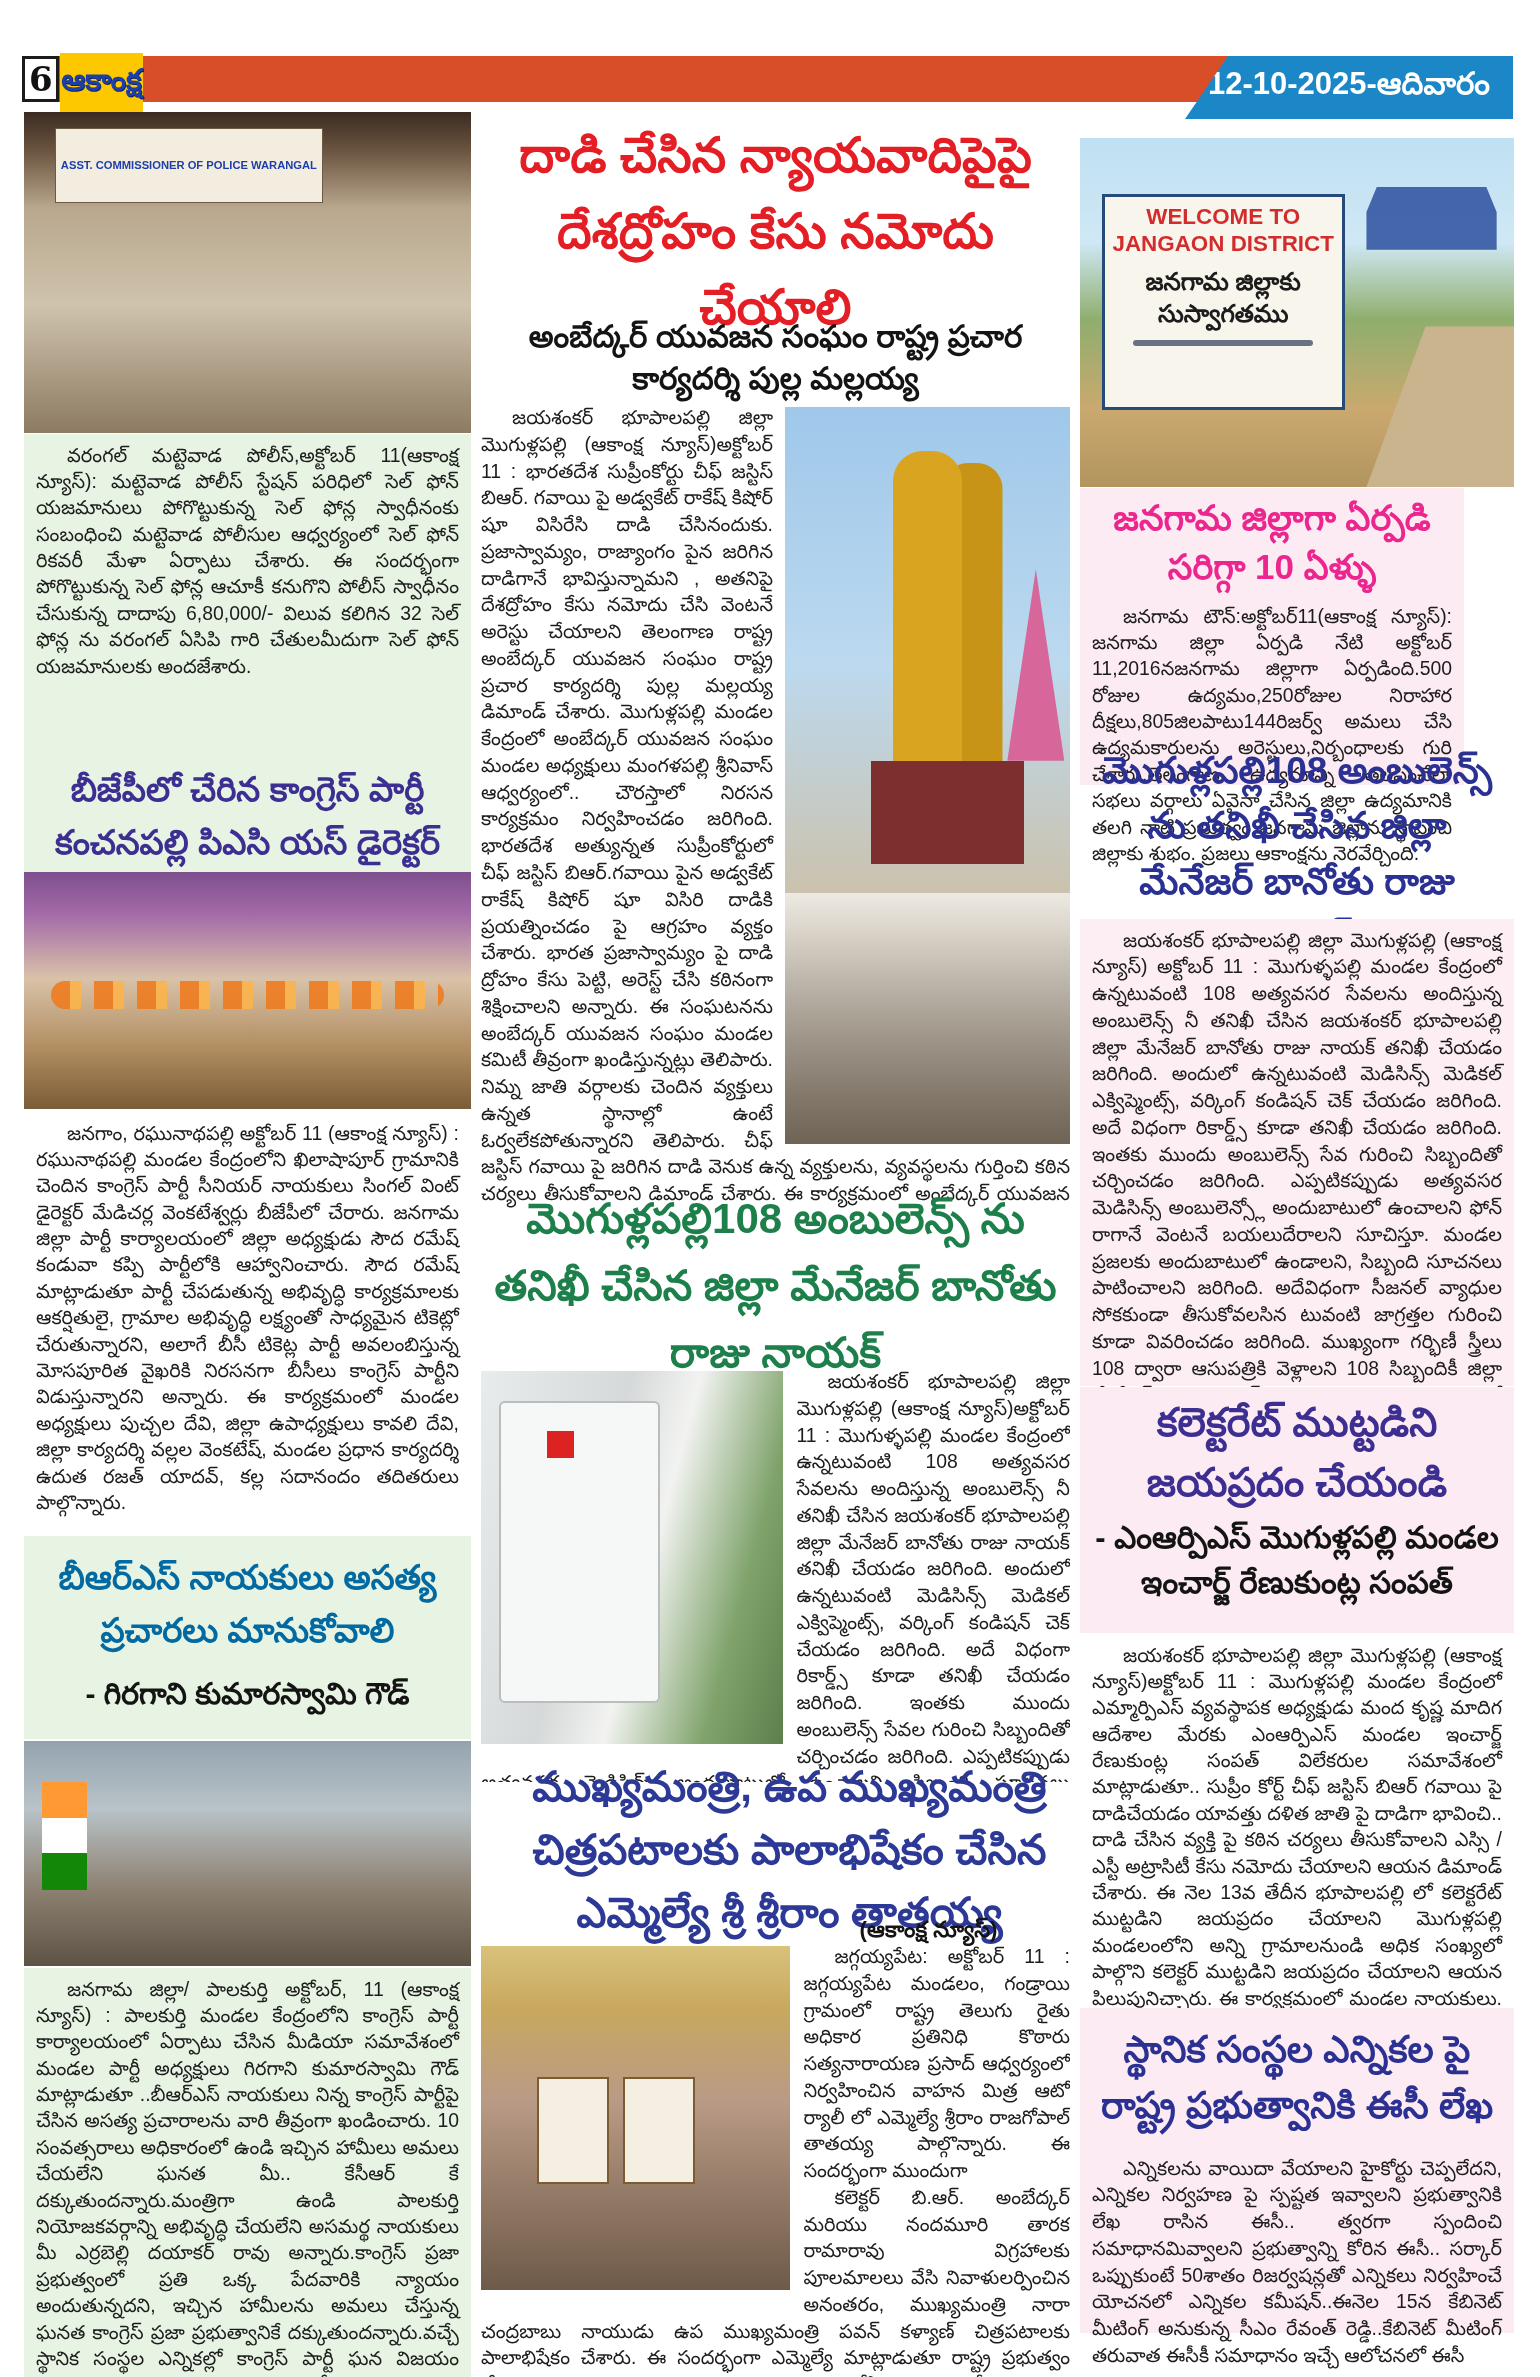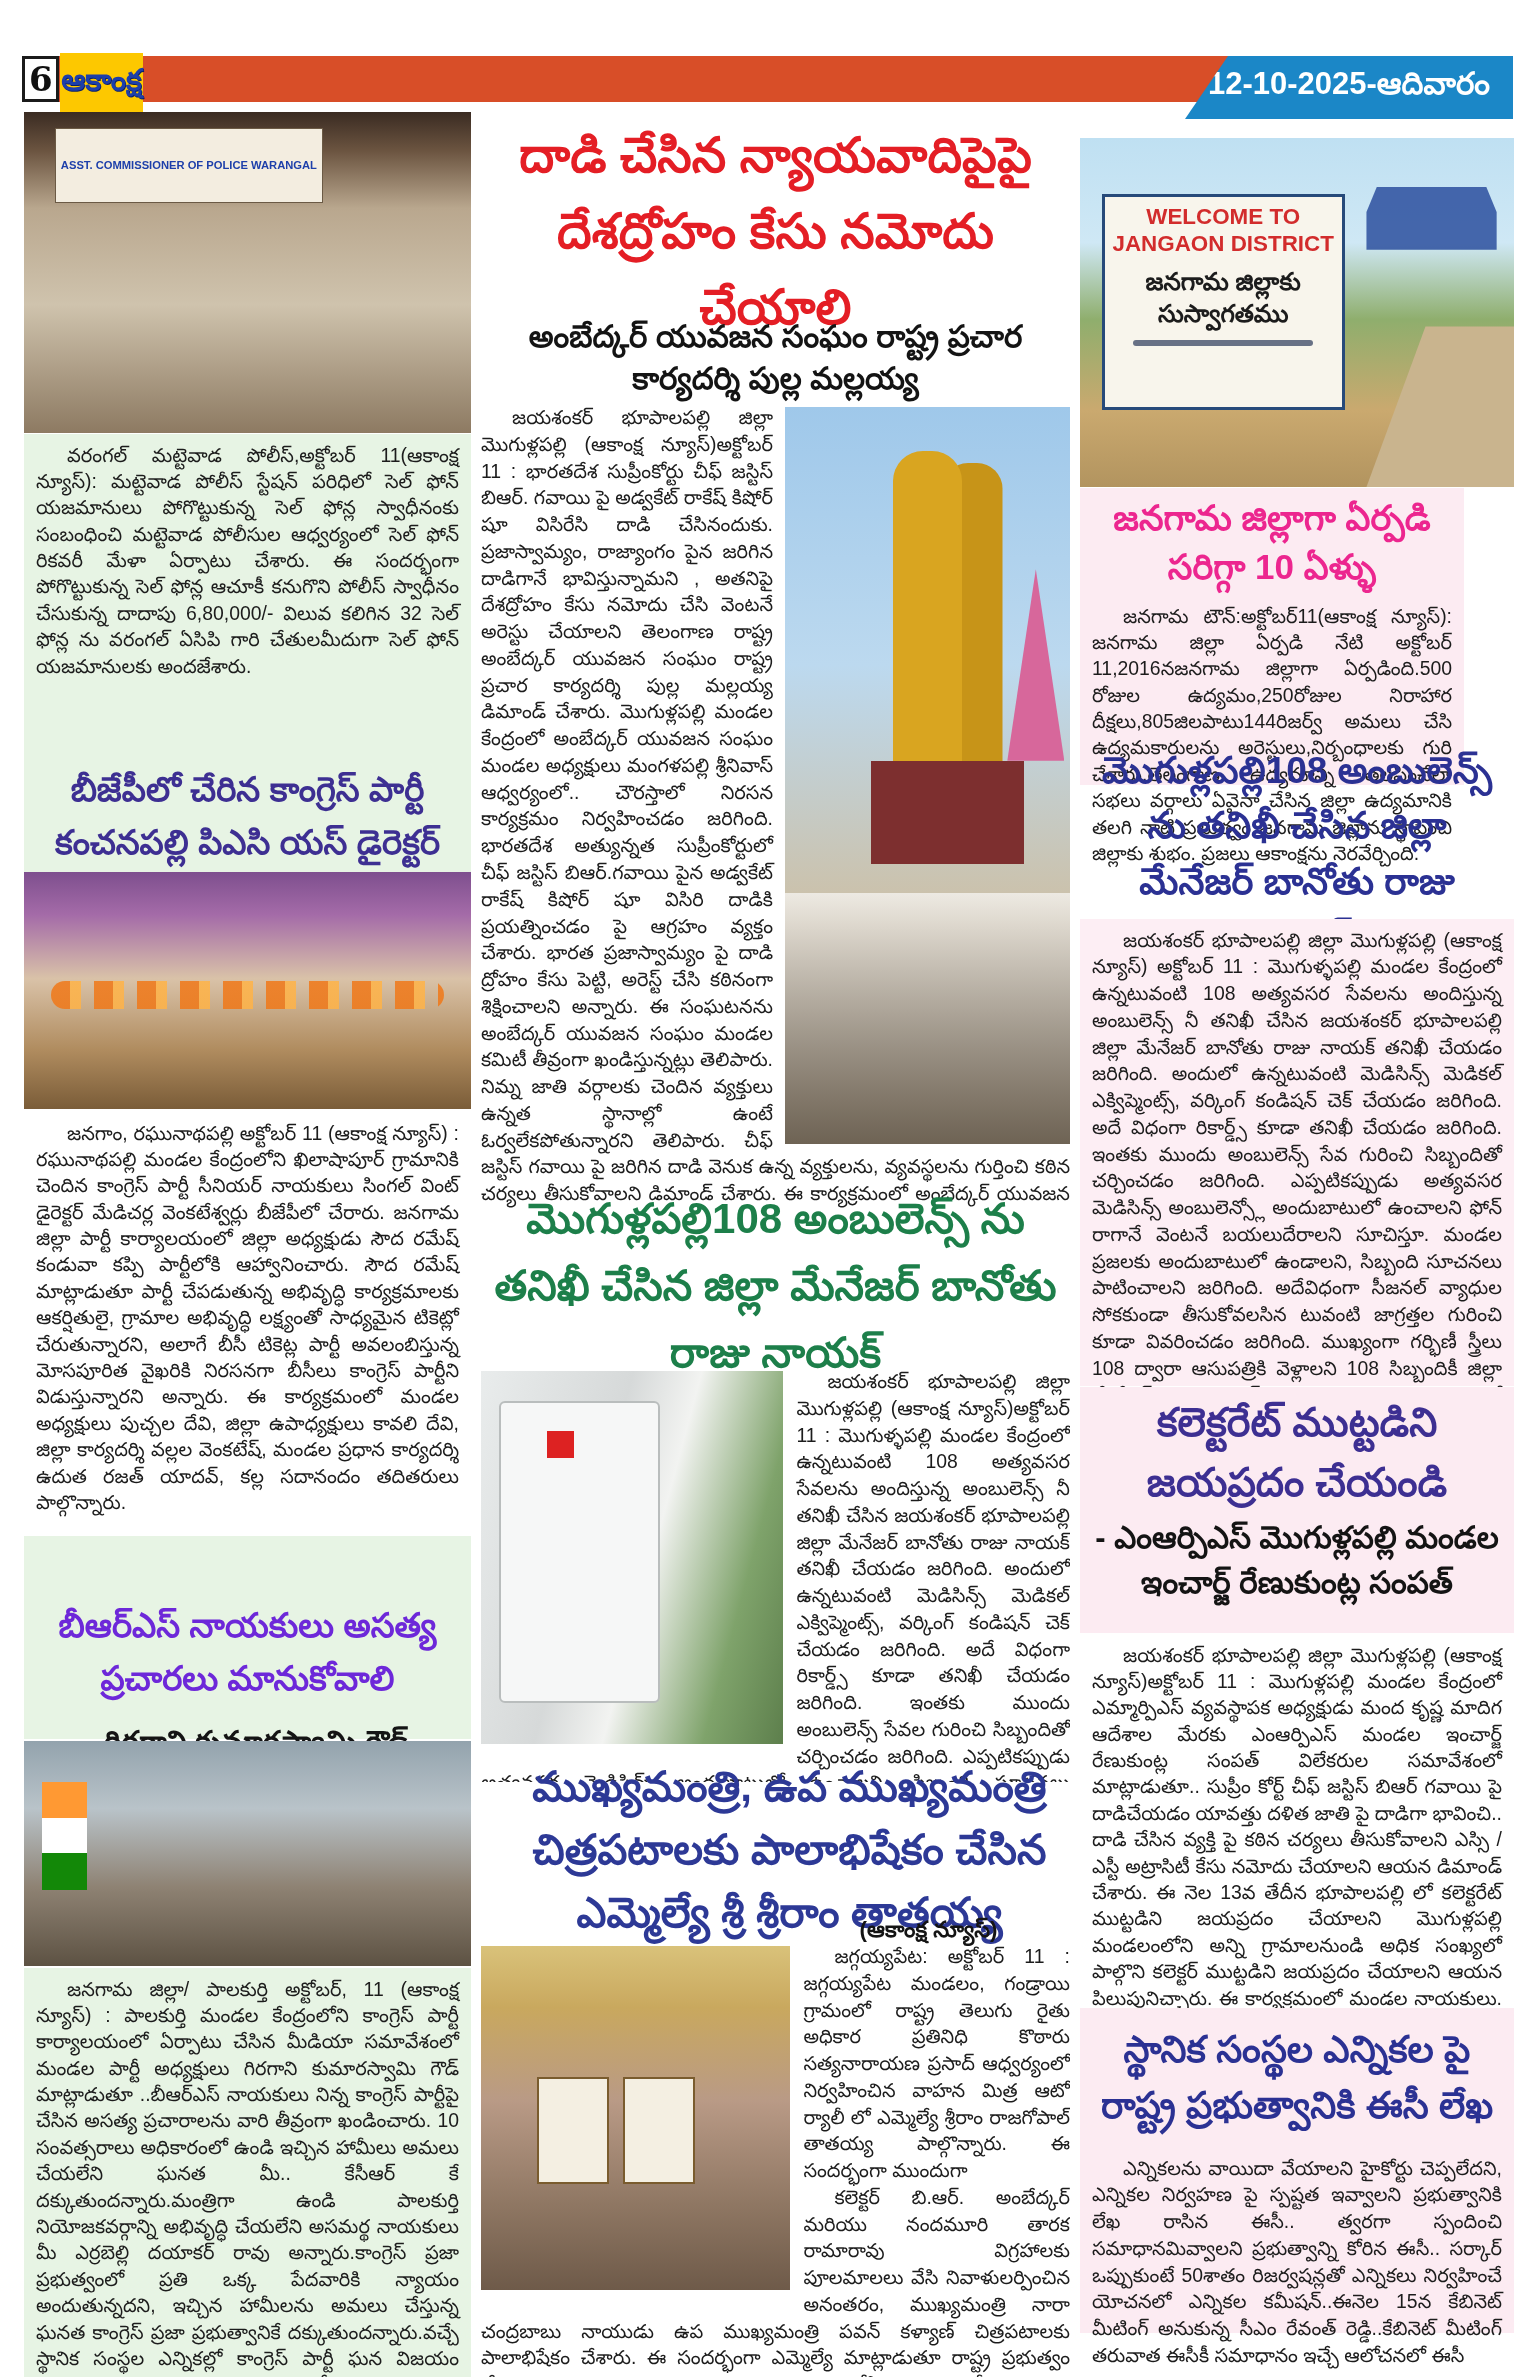--- a/index.html
+++ b/index.html
@@ -17,21 +17,21 @@
               display:flex;align-items:center;justify-content:center;}
   .datetxt{color:#ffffff;font-weight:bold;font-size:31px;}
   
   .greenpanel{background:#e7f4e4;}
   .pinkpanel{background:#fcebf2;}
   .pinkpanel2{background:#fdeef4;}
   .hl{font-weight:bold;text-align:center;display:flex;align-items:center;justify-content:center;
       flex-direction:column;padding:4.5px 10.4px;}
   .hl-red{color:#e41e25;font-size:37px;line-height:1.5;}
   .hl-purple{color:#3d2f92;font-size:34px;line-height:1.55;}
-  .hl-blue{color:#6d28d9;font-size:34px;line-height:1.55;margin-top:48px;}
+  .hl-blue{color:#0369a1;font-size:34px;line-height:1.55;}
   .hl-bigred{color:#e41e25;font-size:49px;line-height:1.55;}
   .hl-black{color:#141414;font-size:31px;line-height:1.35;}
   .hl-green{color:#1d7f4a;font-size:42px;line-height:1.6;}
   .hl-magenta{color:#ec268f;font-size:35px;line-height:1.4;}
   .hl-dkblue{color:#2b3193;font-size:37px;line-height:1.5;}
   .byline{color:#141414;font-weight:bold;font-size:30px;line-height:1.45;text-align:center;}
   .body-txt{font-size:19.4px;line-height:1.36;text-align:justify;color:#1c1c1c;
             text-indent:1.6em;padding:7.5px 12px;}
   .body-txt.nopad{padding:0;}
   

